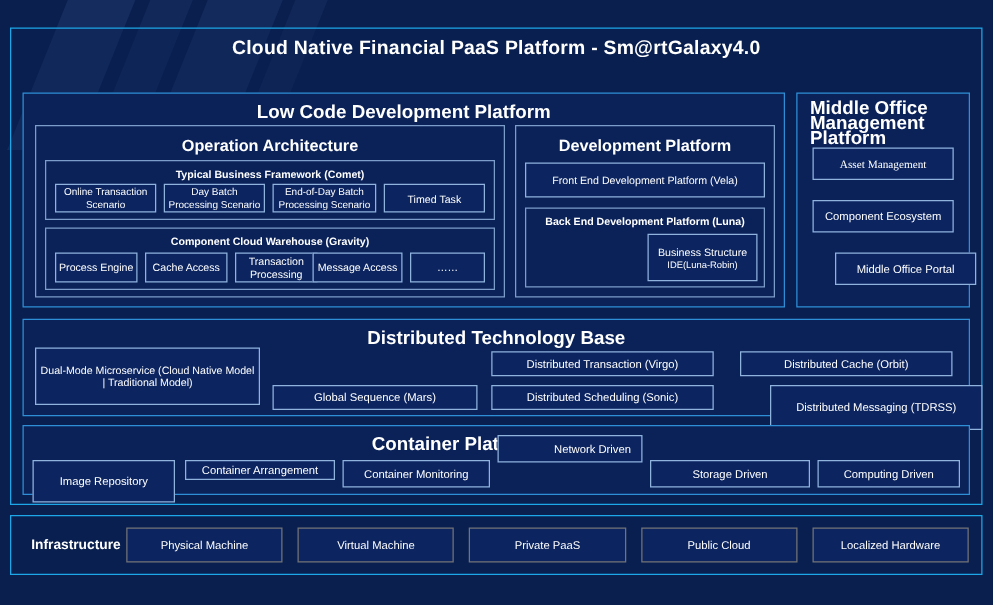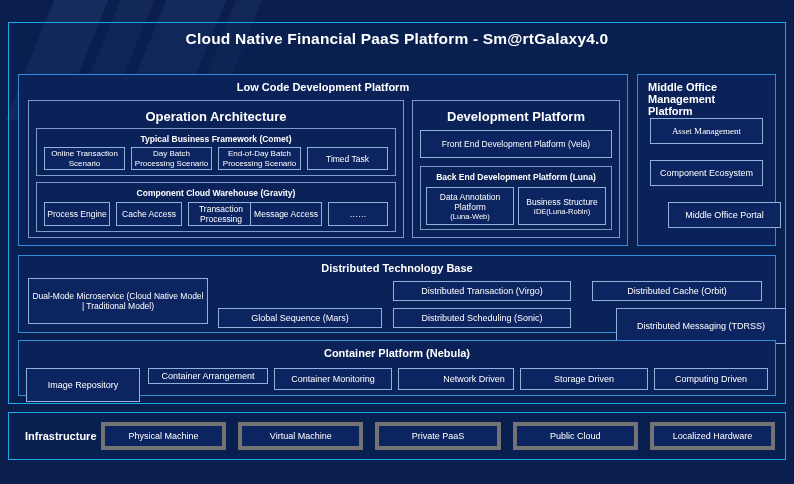--- a/index.html
+++ b/index.html
@@ -72,21 +72,21 @@
 
   
   .sec {
     position: absolute;
     border: 1px solid #2e8fd6;
     box-sizing: border-box;
     background: #0b2259;
   }
   .sec-title {
     text-align: center;
-    font-size: 11px;
+    font-size: 15px;
     font-weight: bold;
     color: #ffffff;
     padding-top: 6px;
   }
   .sec-title.big {
     font-size: 13px;
     padding-top: 8px;
   }
   .sec-title.left {
     text-align: left;
@@ -143,21 +143,21 @@
     box-sizing: border-box;
   }
   .infra-items {
     display: flex;
     flex: 1;
     gap: 12px;
   }
   .infra-box {
     flex: 1;
     height: 28px;
-    border: 4px solid #737373;
+    border: 1px solid #737373;
     box-sizing: border-box;
     background: #0c2561;
     display: flex;
     align-items: center;
     justify-content: center;
     font-size: 9px;
     color: #ffffff;
   }
 </style>
 </head>
@@ -202,24 +202,20 @@
   <div class="box med" style="left:328px; top:202px; width:60px; height:24px;">……</div>
 
   <div class="grp" style="left:412px; top:100px; width:208px; height:138px;">
     <div class="sec-title big">Development Platform</div>
   </div>
   <div class="box med" style="left:420px; top:130px; width:192px; height:28px;">Front End Development Platform (Vela)</div>
 
   <div class="grp" style="left:420px; top:166px; width:192px; height:64px;">
     <div class="grp-title">Back End Development Platform (Luna)</div>
   </div>
-  <div class="box med" style="left:426px; top:187px; width:88px; height:38px; flex-direction:column;">
-    <span>Data Annotation Platform</span>
-    <span class="sub">(Luna-Web)</span>
-  </div>
   <div class="box med" style="left:518px; top:187px; width:88px; height:38px; flex-direction:column;">
     <span>Business Structure</span>
     <span class="sub">IDE(Luna-Robin)</span>
   </div>
 
   <div class="sec" style="left:637px; top:74px; width:139px; height:172px;">
     <div class="sec-title left" style="width:110px;">Middle Office Management Platform</div>
   </div>
   <div class="box lg" style="left:650px; top:118px; width:113px; height:26px;font-family:Liberation Serif, serif;">Asset Management</div>
   <div class="box lg" style="left:650px; top:160px; width:113px; height:26px;">Component Ecosystem</div>
@@ -236,21 +232,21 @@
   <div class="box lg" style="left:218px; top:308px; width:164px; height:20px;">Global Sequence (Mars)</div>
   <div class="box lg" style="left:393px; top:308px; width:178px; height:20px;">Distributed Scheduling (Sonic)</div>
   <div class="box lg" style="left:592px; top:308px; width:170px; height:36px;margin-left:24px;">Distributed Messaging (TDRSS)</div>
 
   <div class="sec" style="left:18px; top:340px; width:758px; height:56px;">
     <div class="sec-title">Container Platform (Nebula)</div>
   </div>
   <div class="box lg" style="left:26px; top:368px; width:114px; height:34px;">Image Repository</div>
   <div class="box lg" style="left:148px; top:368px; width:120px; height:16px;">Container Arrangement</div>
   <div class="box lg" style="left:274px; top:368px; width:118px; height:22px;">Container Monitoring</div>
-  <div class="box lg" style="left:398px; top:368px; width:116px; height:22px;padding-left:38px;">Network Driven</div>
+  <div class="box lg" style="left:398px; top:348px; width:116px; height:22px;padding-left:38px;">Network Driven</div>
   <div class="box lg" style="left:520px; top:368px; width:128px; height:22px;">Storage Driven</div>
   <div class="box lg" style="left:654px; top:368px; width:114px; height:22px;">Computing Driven</div>
 
   <div class="panel-infra">
     <div class="infra-label">Infrastructure</div>
     <div class="infra-items">
       <div class="infra-box">Physical Machine</div>
       <div class="infra-box">Virtual Machine</div>
       <div class="infra-box">Private PaaS</div>
       <div class="infra-box">Public Cloud</div>

